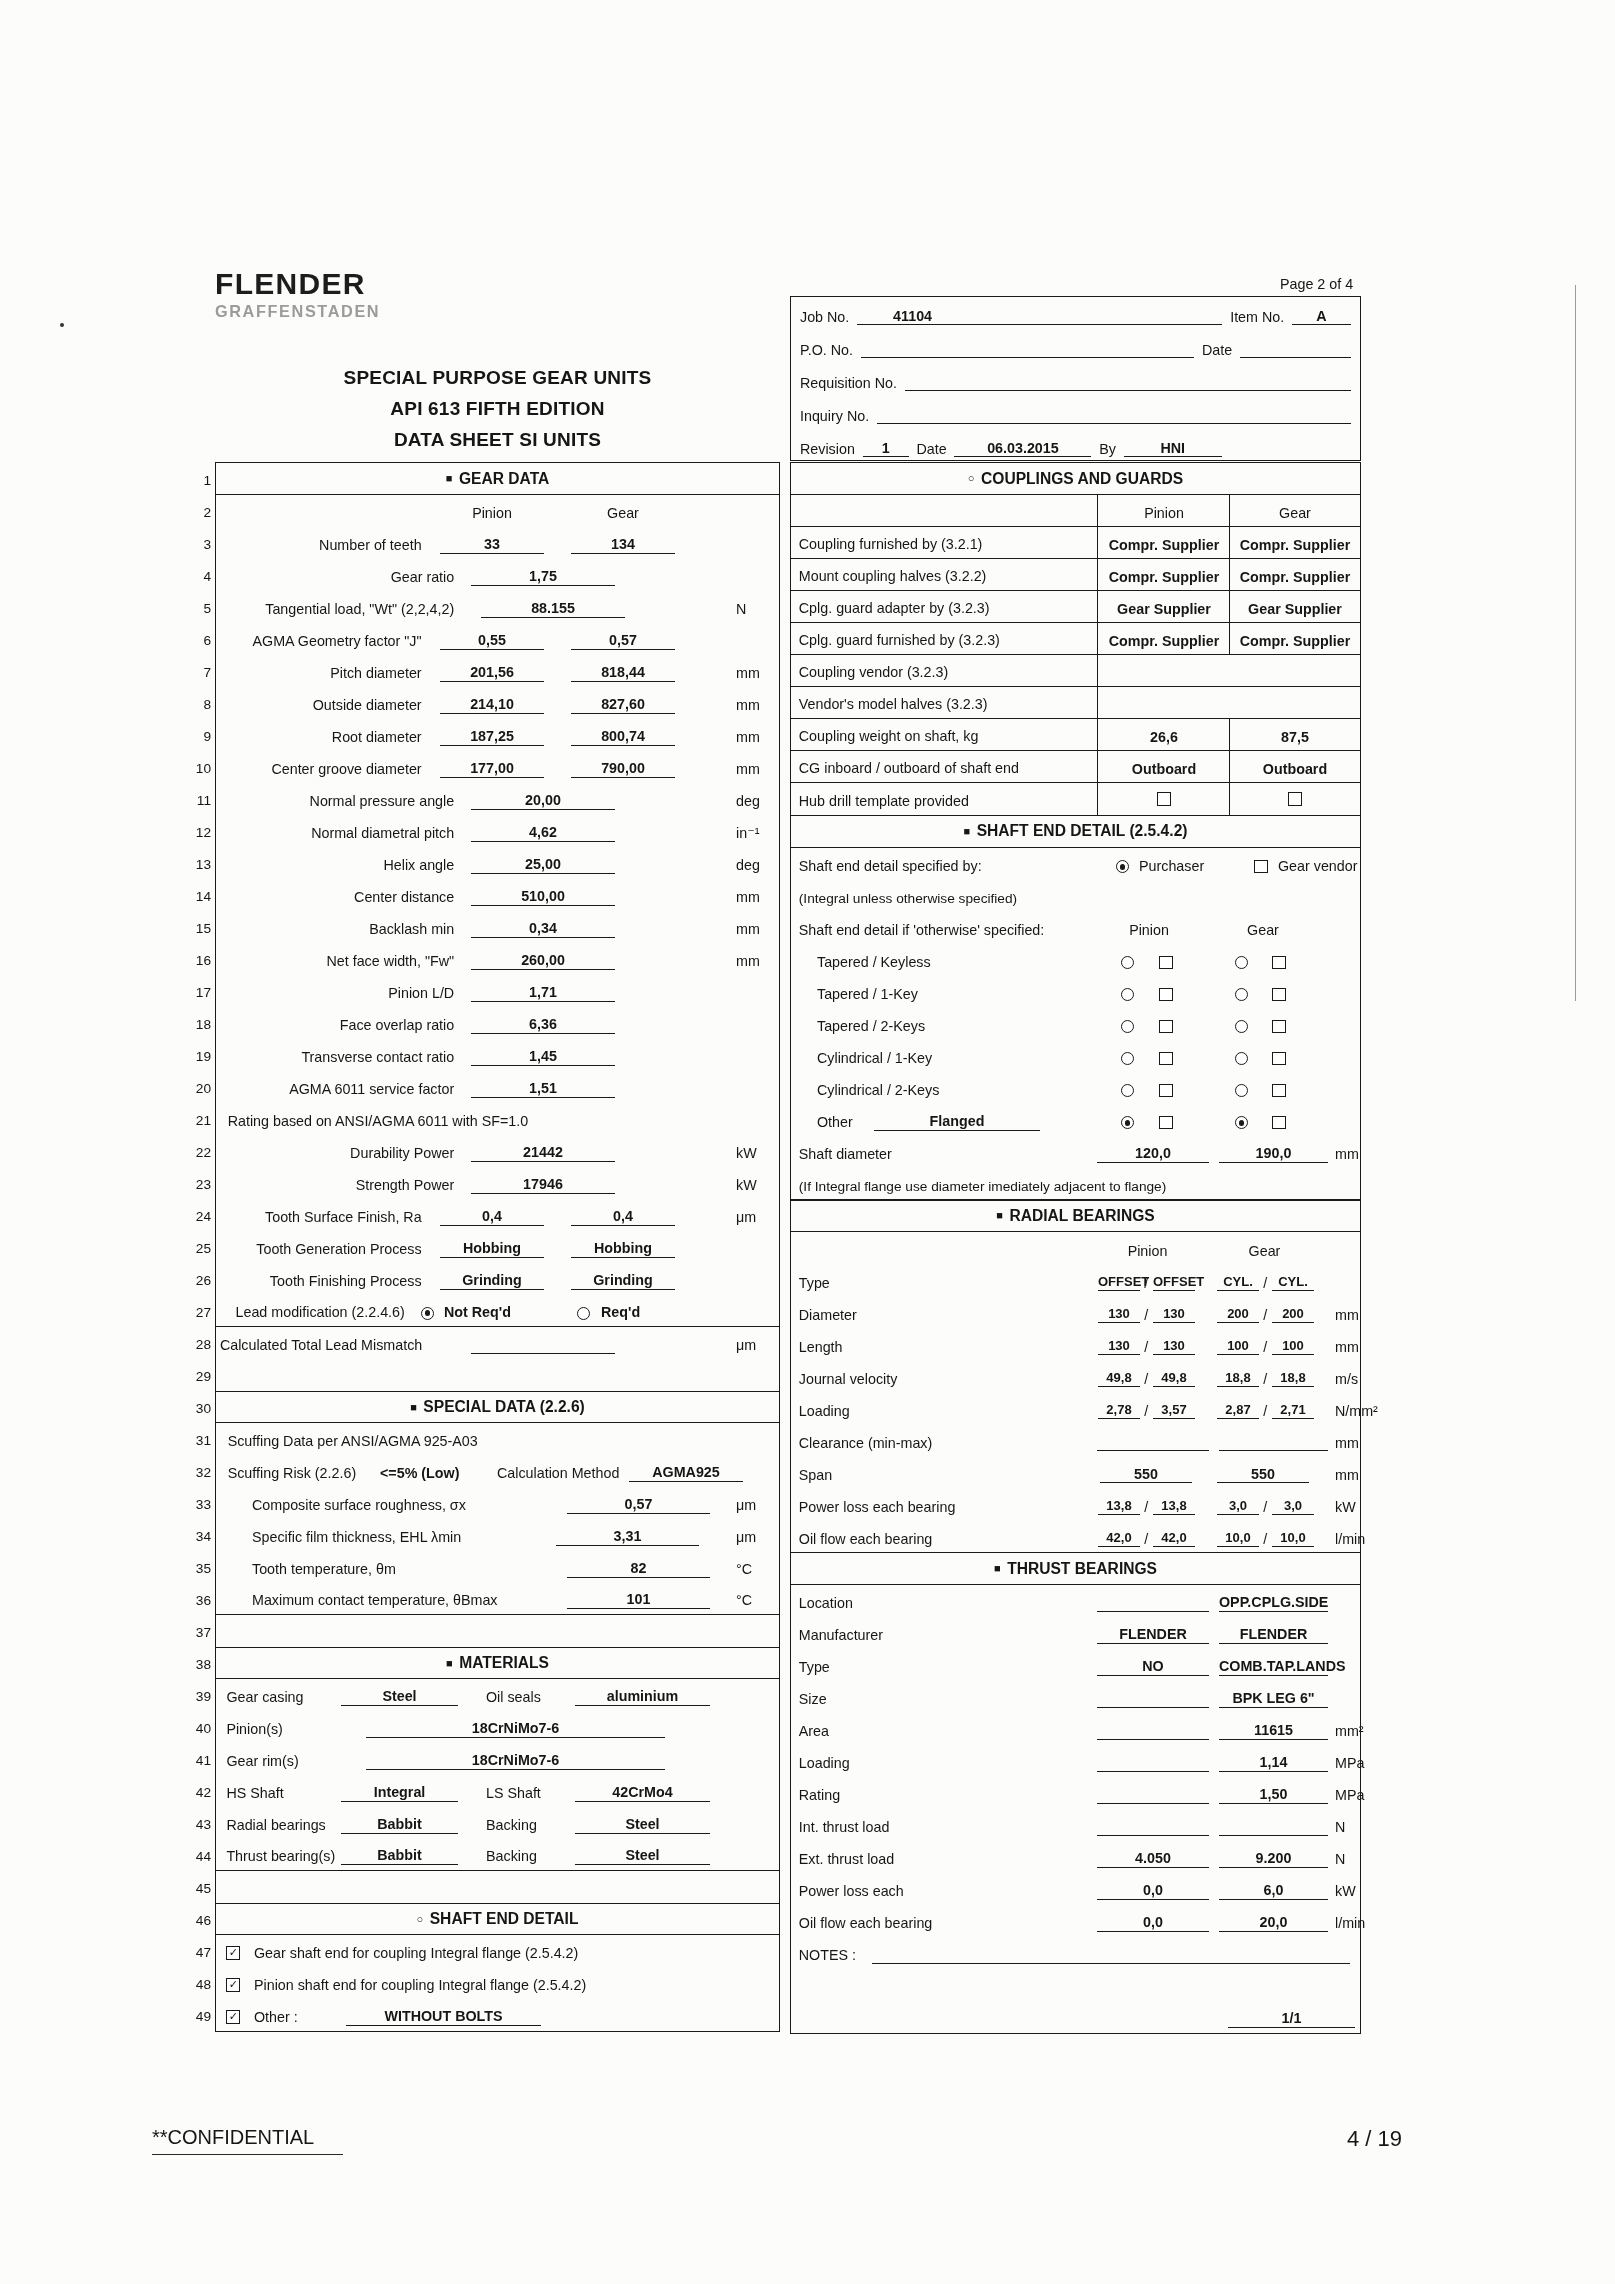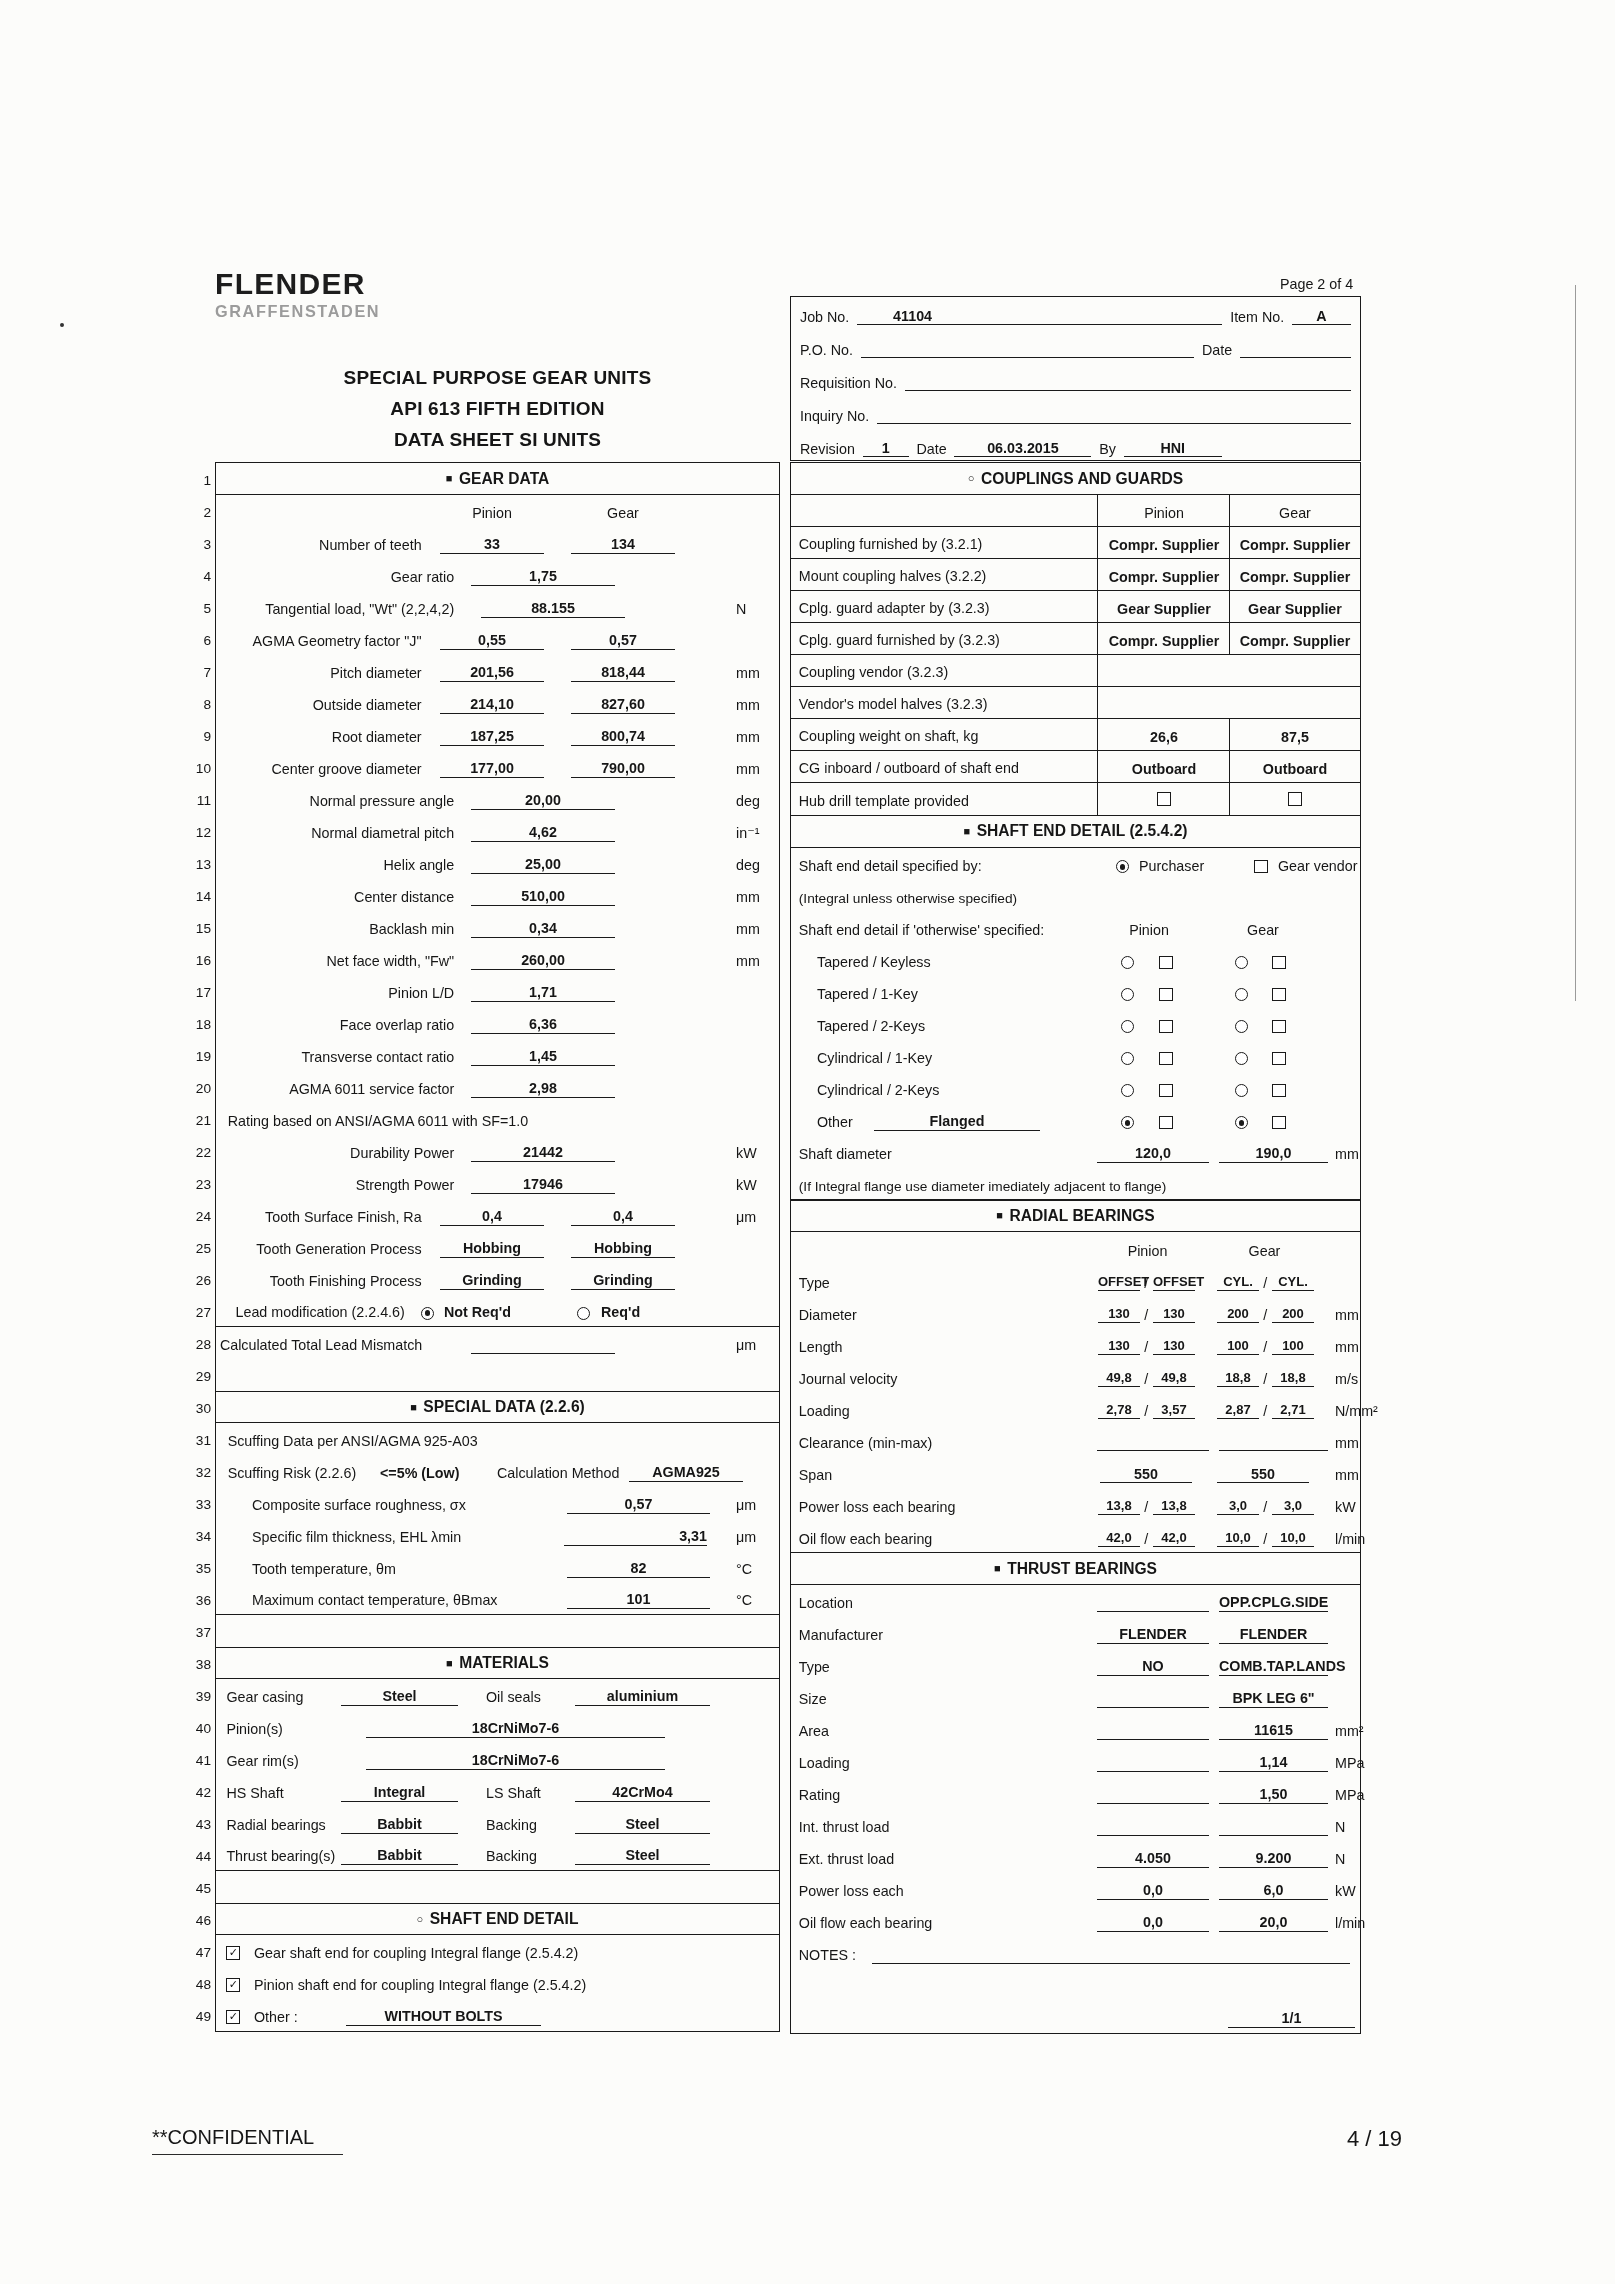--- a/index.html
+++ b/index.html
@@ -240,21 +240,21 @@
       <div class="lrow">
         <div class="ltxt" style="left: 0px; width: 246px; text-align: right; padding-right: 7.8px;">Face overlap ratio</div>
         <div class="lval" style="left: 255px; width: 144px;">6,36</div>
       </div>
       <div class="lrow">
         <div class="ltxt" style="left: 0px; width: 246px; text-align: right; padding-right: 7.8px;">Transverse contact ratio</div>
         <div class="lval" style="left: 255px; width: 144px;">1,45</div>
       </div>
       <div class="lrow">
         <div class="ltxt" style="left: 0px; width: 246px; text-align: right; padding-right: 7.8px;">AGMA 6011 service factor</div>
-        <div class="lval" style="left: 255px; width: 144px;">2,98</div>
+        <div class="lval" style="left: 255px; width: 144px;">1,51</div>
       </div>
       <div class="lrow">
         <div class="ltxt" style="left: 11.7px;">Rating based on ANSI/AGMA 6011 with SF=1.0</div>
       </div>
       <div class="lrow">
         <div class="ltxt" style="left: 0px; width: 246px; text-align: right; padding-right: 7.8px;">Durability Power</div>
         <div class="lval" style="left: 255px; width: 144px;">21442</div>
         <div class="ltxt" style="left: 520px;">kW</div>
       </div>
       <div class="lrow">
@@ -306,21 +306,21 @@
         <div class="ltxt" style="left: 281px;">Calculation Method</div>
         <div class="lval" style="left: 413px; width: 114px;">AGMA925</div>
       </div>
       <div class="lrow">
         <div class="ltxt" style="left: 36px;">Composite surface roughness, σx</div>
         <div class="lval" style="left: 351px; width: 143px;">0,57</div>
         <div class="ltxt" style="left: 520px;">μm</div>
       </div>
       <div class="lrow">
         <div class="ltxt" style="left: 36px;">Specific film thickness, EHL λmin</div>
-        <div class="lval" style="left: 348px; width: 143px; text-align: right;">3,31</div>
+        <div class="lval" style="left: 340px; width: 143px;">3,31</div>
         <div class="ltxt" style="left: 520px;">μm</div>
       </div>
       <div class="lrow">
         <div class="ltxt" style="left: 36px;">Tooth temperature, θm</div>
         <div class="lval" style="left: 351px; width: 143px;">82</div>
         <div class="ltxt" style="left: 520px;">°C</div>
       </div>
       <div class="lrow bb">
         <div class="ltxt" style="left: 36px;">Maximum contact temperature, θBmax</div>
         <div class="lval" style="left: 351px; width: 143px;">101</div>

